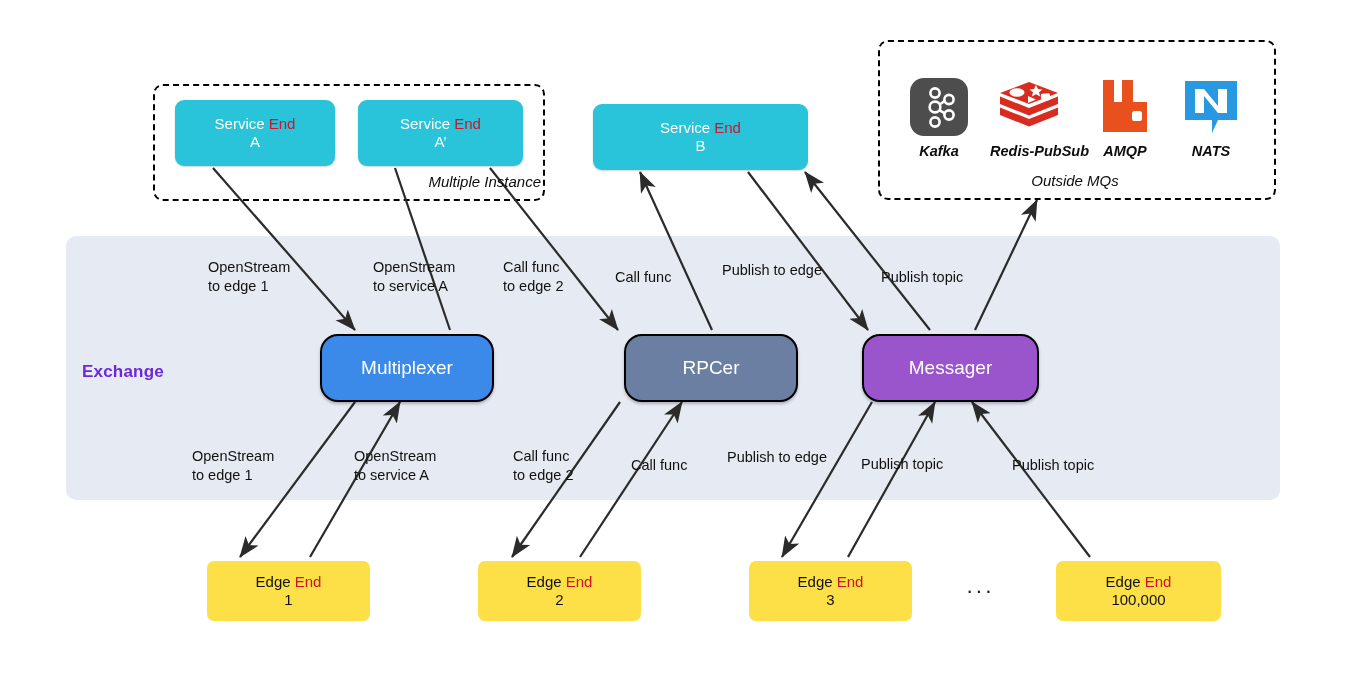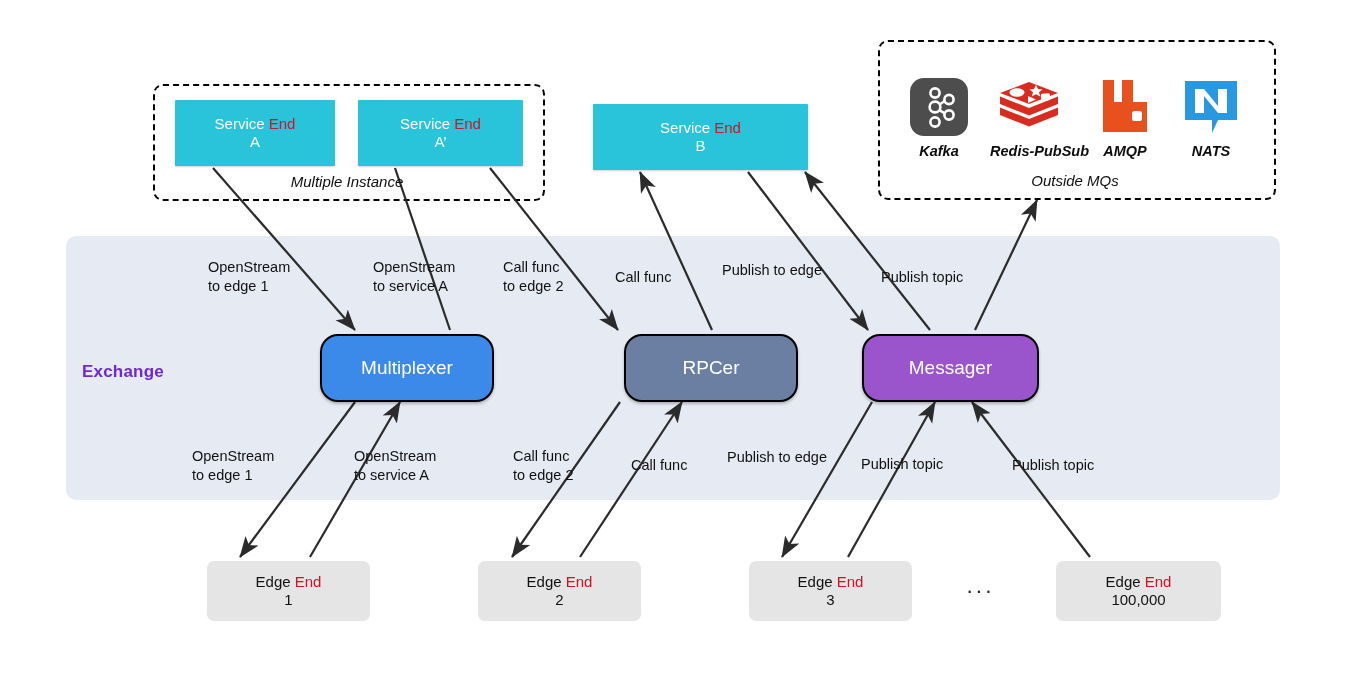--- a/index.html
+++ b/index.html
@@ -26,38 +26,38 @@
     position:absolute;left:82px;top:362px;
     font-size:17px;font-weight:bold;color:#6d28d9;
     z-index:4;letter-spacing:.2px;
   }
 
   
   .node{
     position:absolute;
     display:flex;flex-direction:column;
     align-items:center;justify-content:center;
-    border-radius:1px;
+    border-radius:9px;
     z-index:5;
     text-align:center;
     line-height:1.22;
   }
   .node .l1{white-space:nowrap;}
   .node .l2{white-space:nowrap;}
 
   .service-node{
     background:#29c4da;
     color:#ffffff;
     font-size:15px;
     box-shadow:0 1px 2px rgba(0,0,0,.18);
   }
   .service-node .red{color:#d1132b;}
 
   .edge-node{
-    background:#e5e5e5;
+    background:#fde047;
     color:#111111;
     font-size:15px;
     border-radius:7px;
   }
   .edge-node .red{color:#cf1126;}
 
   .core-node{
     border:2.5px solid #000000;
     color:#ffffff;
     font-size:19px;
@@ -119,21 +119,21 @@
 </style>
 </head>
 <body>
 
 <div id="stage">
 
   <div class="exchange-band"></div>
   <div class="exchange-label">Exchange</div>
 
   <div class="dash-group" style="left:153px;top:84px;width:388px;height:113px;"></div>
-  <div class="group-caption" style="left:153px;top:173px;width:388px;">Multiple Instance</div>
+  <div class="group-caption" style="left:153px;top:173px;width:388px;text-align:right;">Multiple Instance</div>
 
   <div class="dash-group" style="left:878px;top:40px;width:394px;height:156px;"></div>
   <div class="group-caption" style="left:878px;top:172px;width:394px;">Outside MQs</div>
 
   <svg id="wires" viewBox="0 0 1370 690">
     <defs>
       <marker id="ah" markerWidth="11" markerHeight="11" refX="9.2" refY="4" orient="auto" markerUnits="strokeWidth">
         <path d="M0,0.3 L9.6,4 L0,7.7 L2.4,4 Z" fill="#2b2b2b"></path>
       </marker>
     </defs>

